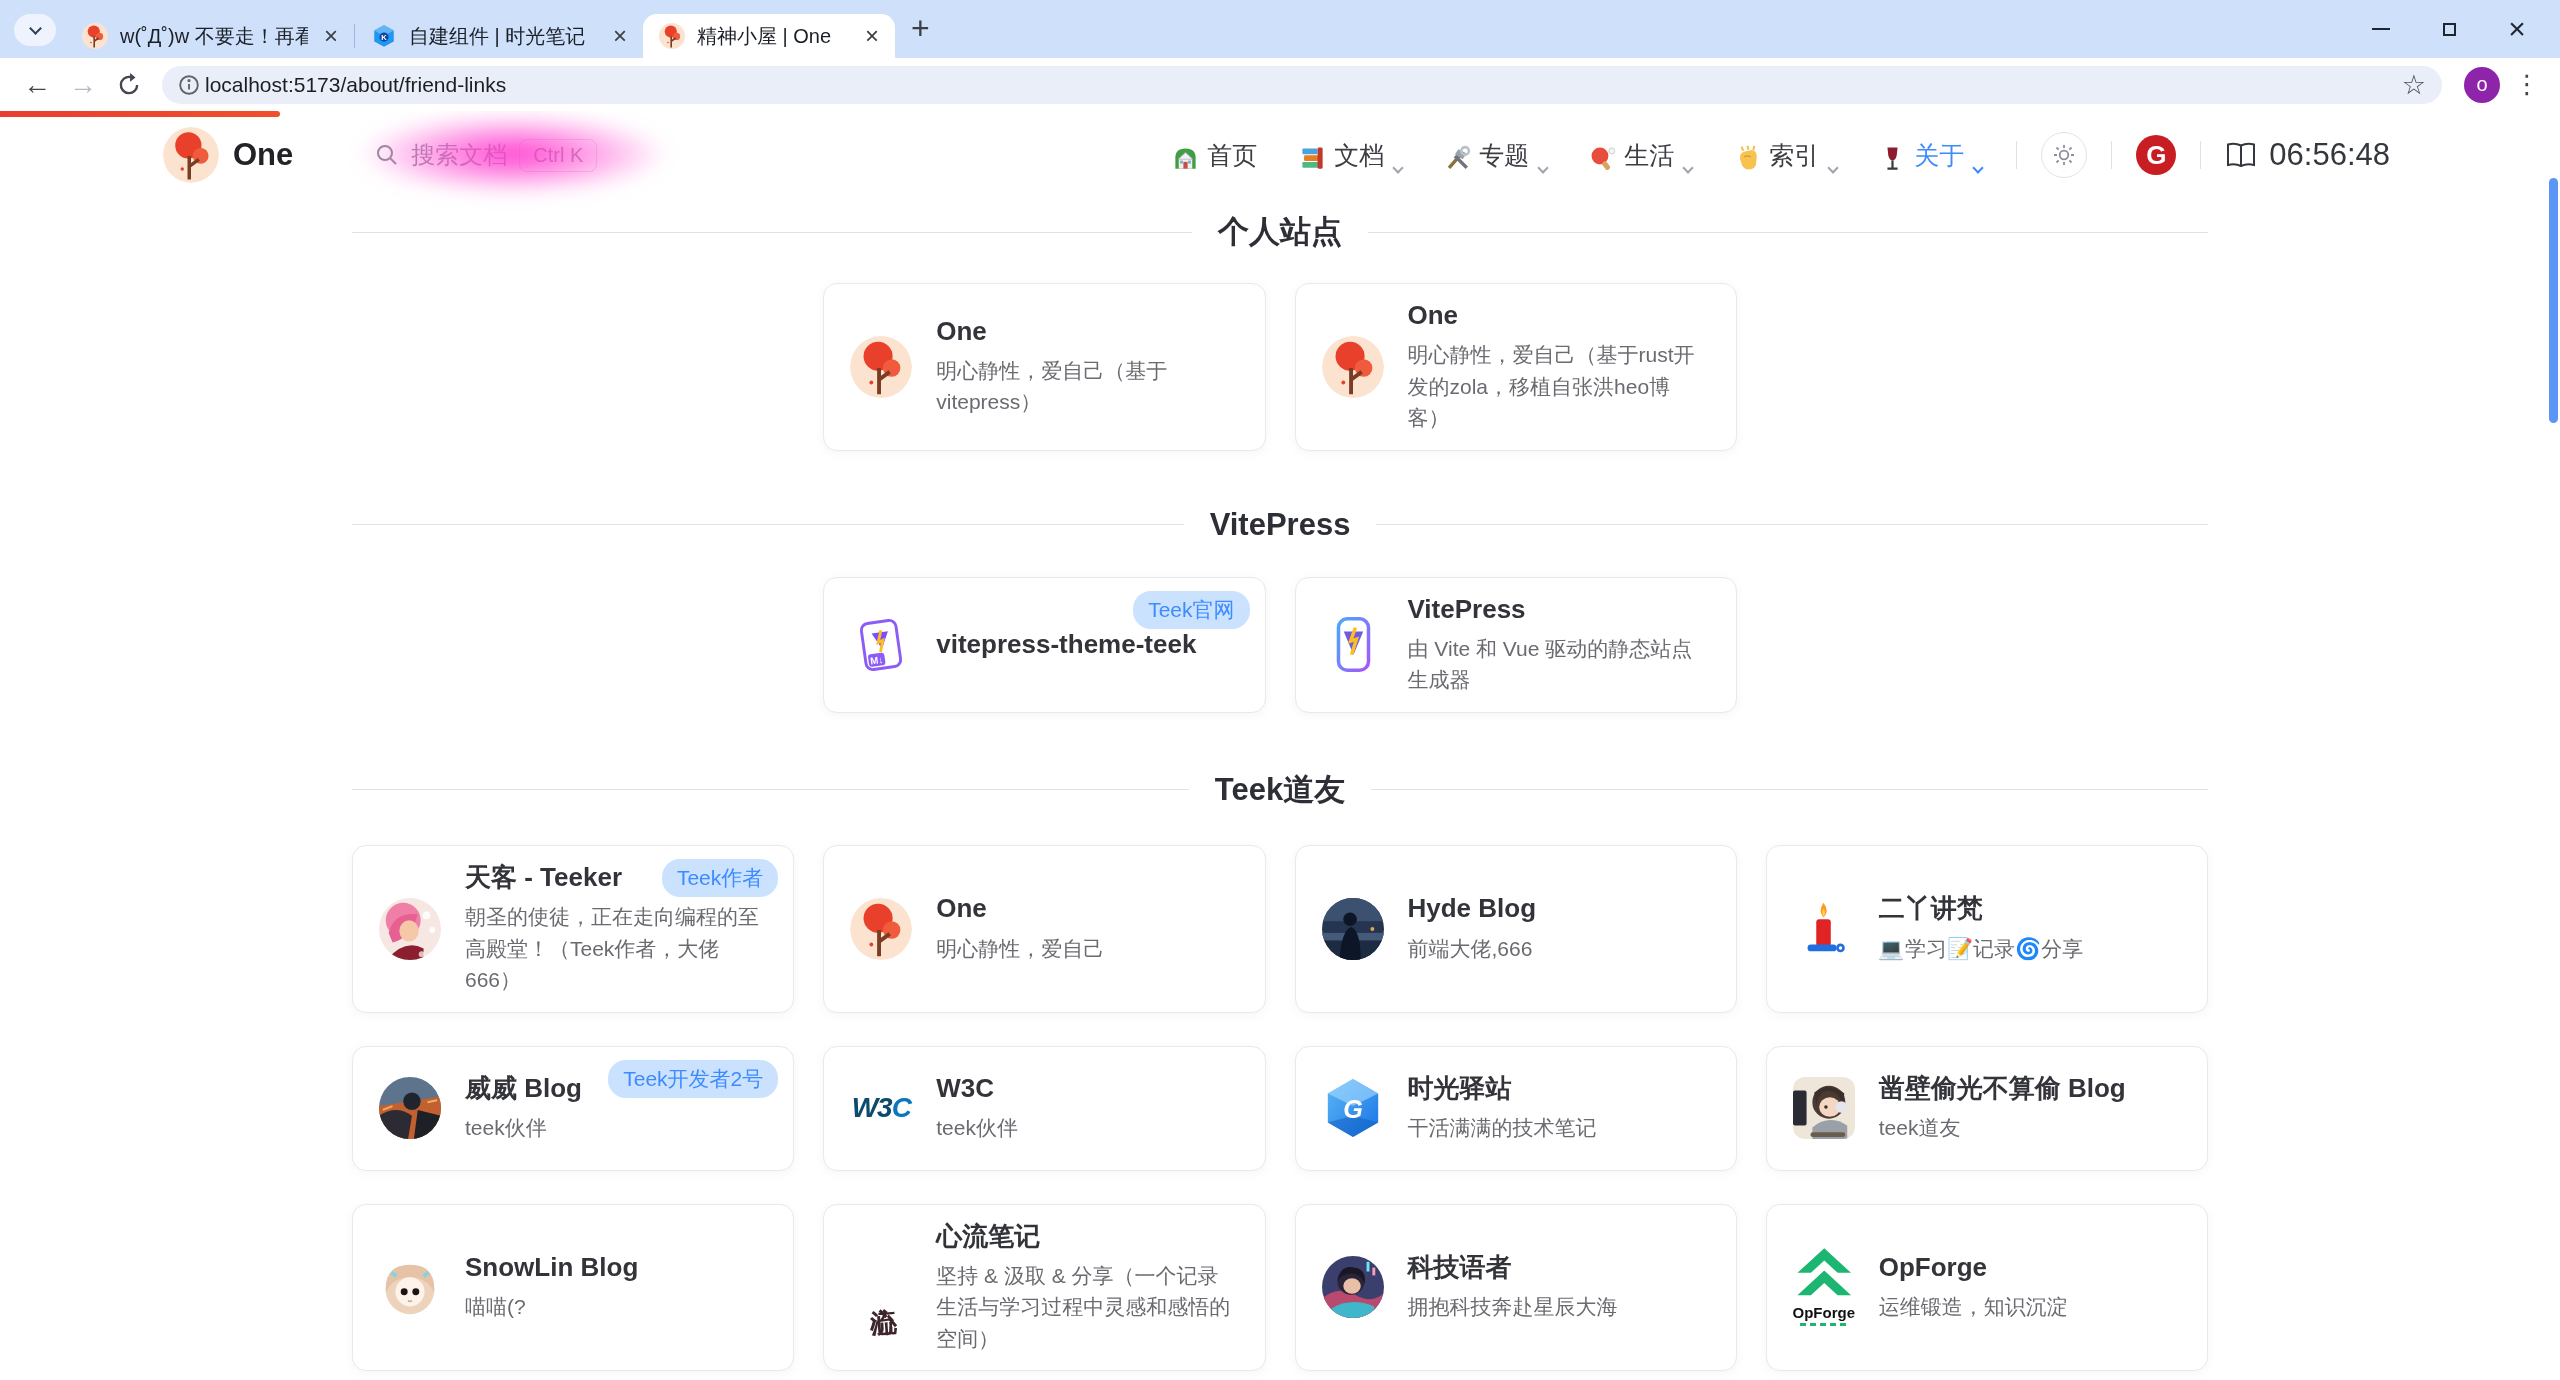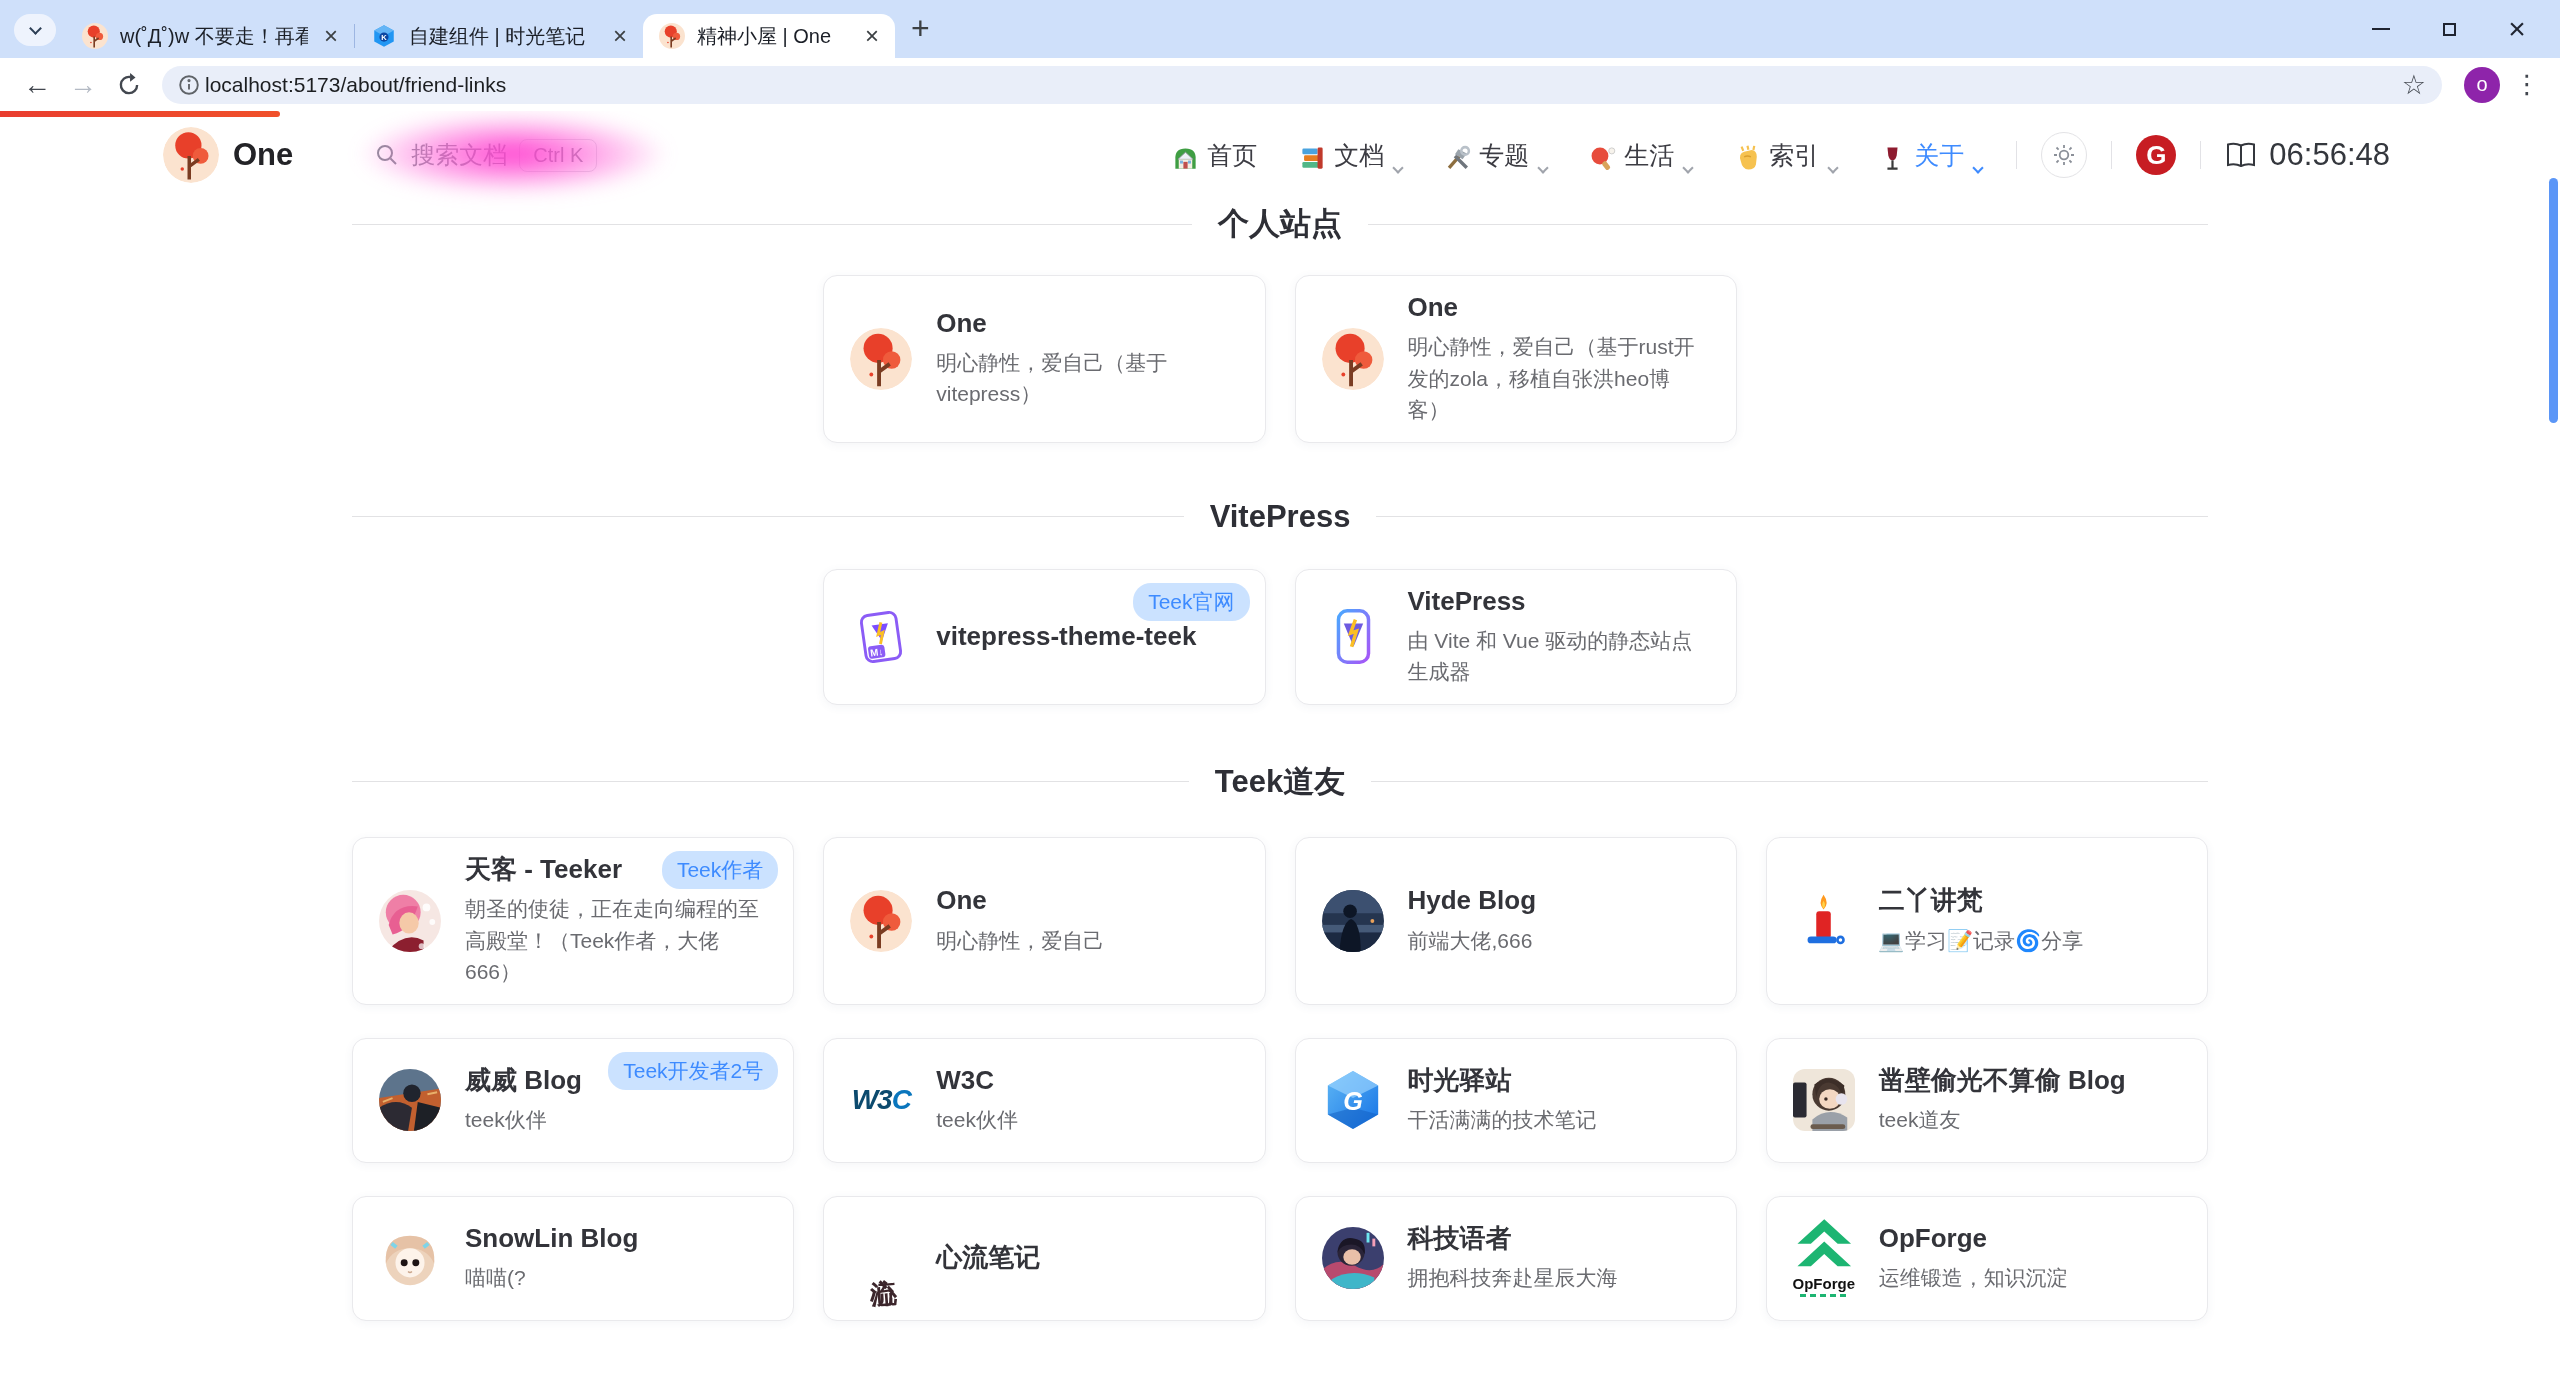--- a/index.html
+++ b/index.html
@@ -73,21 +73,21 @@
   .vdiv{width:1px;height:28px;background:#e2e2e6}
   .theme-btn{width:46px;height:46px;border:1px solid #e3e3e6;border-radius:50%;display:flex;
              align-items:center;justify-content:center}
   .gitee{width:40px;height:40px;border-radius:50%;background:var(--gitee_red);color:#fff;font-weight:bold;
          font-size:26px;display:flex;align-items:center;justify-content:center}
   .clock{display:flex;align-items:center;gap:12px;font-size:31px;font-weight:normal;color:#34373d}
 
   
   .content{width:1856px;margin:0 auto}
   .sec-header{display:flex;align-items:center;gap:26px;margin:56px 0 34px}
-  .section:first-child .sec-header{margin-top:4px;margin-bottom:30px}
+  .section:first-child .sec-header{margin-top:12px;margin-bottom:30px}
   .sec-line{flex:1;height:1px;background:#e2e2e4}
   .sec-title{font-size:31px;font-weight:bold;color:#2e2f36;white-space:nowrap}
   .cards{display:grid;grid-template-columns:repeat(4,1fr);gap:33px 29px}
   .cards[data-cols="2"] .card:nth-child(1){grid-column:2}
   .card{min-height:125px;background:#fff;border:1px solid #e9e9ec;border-radius:14px;
         box-shadow:0 2px 10px rgba(60,80,120,.06);display:flex;align-items:center;gap:24px;
         padding:16px 26px;position:relative}
   .av{width:62px;height:62px;flex:none;display:flex;align-items:center;justify-content:center}
   .av svg{width:100%;height:100%}
   .av.round{border-radius:50%;overflow:hidden}
@@ -574,20 +574,21 @@
     </div>
 
   </div>
 
   <div class="card">
     <span class="av">
                   <div class="xinliu">心流</div>
                 </span>
     <div class="card-body">
       <div class="card-title">心流笔记</div>
+      <div class="card-desc">坚持 &amp; 汲取 &amp; 分享（一个记录生活与学习过程中灵感和感悟的空间）</div>
     </div>
 
   </div>
 
   <div class="card">
     <span class="av round">
                   <svg viewBox="0 0 64 64">
                     <rect width="64" height="64" fill="#3b3f6e"></rect>
                     <path d="M0 44 Q16 30 34 40 T64 38 L64 64 L0 64 Z" fill="#b84a6e"></path>
                     <circle cx="30" cy="26" r="14" fill="#2a2438"></circle>

